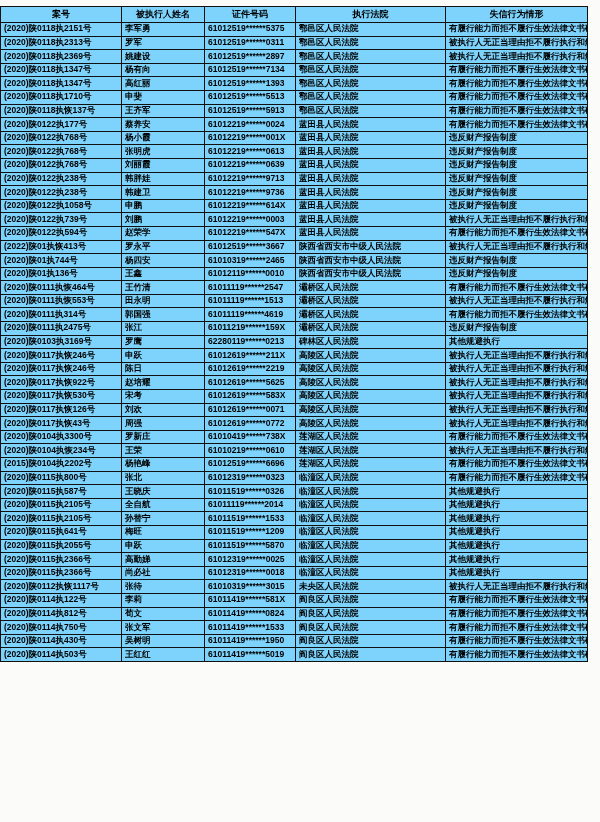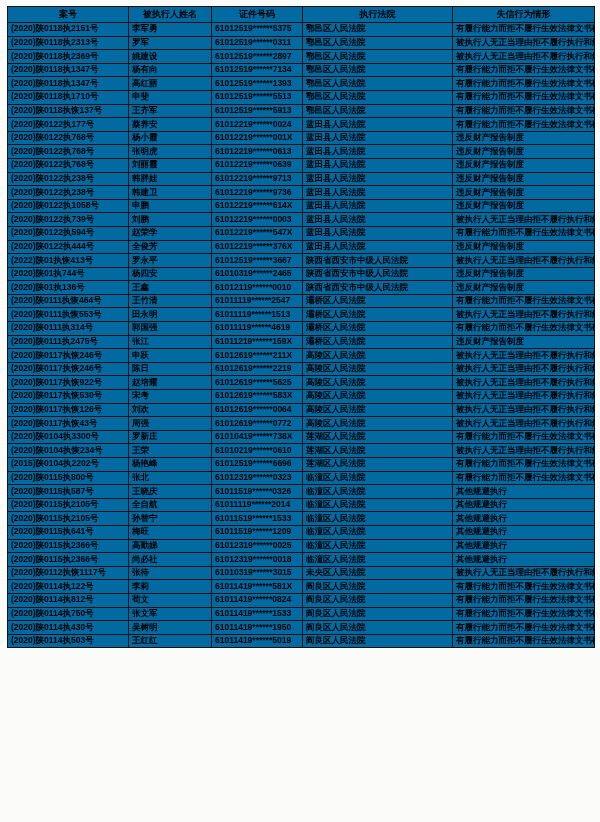--- a/index.html
+++ b/index.html
@@ -15,22 +15,21 @@
     width: 600px;
     height: 822px;
     background: #fbfbf9;
     box-sizing: border-box;
     padding-top: 6px;
   }
   table.roster {
     border-collapse: collapse;
     table-layout: fixed;
     width: 587px;
-    margin-left: 7px;
-    background: #0369a1;
+    background: #7dd3fc;
   }
   table.roster th, table.roster td {
     border: 1px solid #111111;
     font-size: 8.5px;
     line-height: 1.15;
     color: #000000;
     font-weight: bold;
     padding: 1px 3px;
     height: 13.6px;
     overflow: hidden;
@@ -180,27 +179,20 @@
           <td>被执行人无正当理由拒不履行执行和解协议</td>
         </tr>
         <tr>
           <td>(2020)陕0122执594号</td>
           <td>赵荣学</td>
           <td>61012219******547X</td>
           <td>蓝田县人民法院</td>
           <td>有履行能力而拒不履行生效法律文书确定义务</td>
         </tr>
         <tr>
-          <td>(2020)陕0122执444号</td>
-          <td>全俊芳</td>
-          <td>61012219******376X</td>
-          <td>蓝田县人民法院</td>
-          <td>违反财产报告制度</td>
-        </tr>
-        <tr>
           <td>(2022)陕01执恢413号</td>
           <td>罗永平</td>
           <td>61012519******3667</td>
           <td>陕西省西安市中级人民法院</td>
           <td>被执行人无正当理由拒不履行执行和解协议</td>
         </tr>
         <tr>
           <td>(2020)陕01执744号</td>
           <td>杨四安</td>
           <td>61010319******2465</td>
@@ -236,20 +228,27 @@
           <td>有履行能力而拒不履行生效法律文书确定义务</td>
         </tr>
         <tr>
           <td>(2020)陕0111执2475号</td>
           <td>张江</td>
           <td>61011219******159X</td>
           <td>灞桥区人民法院</td>
           <td>违反财产报告制度</td>
         </tr>
         <tr>
+          <td>(2020)陕0103执3169号</td>
+          <td>罗鹰</td>
+          <td>62280119******0213</td>
+          <td>碑林区人民法院</td>
+          <td>其他规避执行</td>
+        </tr>
+        <tr>
           <td>(2020)陕0117执恢246号</td>
           <td>申跃</td>
           <td>61012619******211X</td>
           <td>高陵区人民法院</td>
           <td>被执行人无正当理由拒不履行执行和解协议</td>
         </tr>
         <tr>
           <td>(2020)陕0117执恢246号</td>
           <td>陈日</td>
           <td>61012619******2219</td>
@@ -266,21 +265,21 @@
         <tr>
           <td>(2020)陕0117执恢530号</td>
           <td>宋考</td>
           <td>61012619******583X</td>
           <td>高陵区人民法院</td>
           <td>被执行人无正当理由拒不履行执行和解协议</td>
         </tr>
         <tr>
           <td>(2020)陕0117执恢126号</td>
           <td>刘欢</td>
-          <td>61012619******0064</td>
+          <td>61012619******0071</td>
           <td>高陵区人民法院</td>
           <td>被执行人无正当理由拒不履行执行和解协议</td>
         </tr>
         <tr>
           <td>(2020)陕0117执恢43号</td>
           <td>周强</td>
           <td>61012619******0772</td>
           <td>高陵区人民法院</td>
           <td>被执行人无正当理由拒不履行执行和解协议</td>
         </tr>
@@ -330,20 +329,27 @@
           <td>(2020)陕0115执2105号</td>
           <td>孙替宁</td>
           <td>61011519******1533</td>
           <td>临潼区人民法院</td>
           <td>其他规避执行</td>
         </tr>
         <tr>
           <td>(2020)陕0115执641号</td>
           <td>梅旺</td>
           <td>61011519******1209</td>
+          <td>临潼区人民法院</td>
+          <td>其他规避执行</td>
+        </tr>
+        <tr>
+          <td>(2020)陕0115执2055号</td>
+          <td>申跃</td>
+          <td>61011519******5870</td>
           <td>临潼区人民法院</td>
           <td>其他规避执行</td>
         </tr>
         <tr>
           <td>(2020)陕0115执2366号</td>
           <td>高勤娣</td>
           <td>61012319******0025</td>
           <td>临潼区人民法院</td>
           <td>其他规避执行</td>
         </tr>

